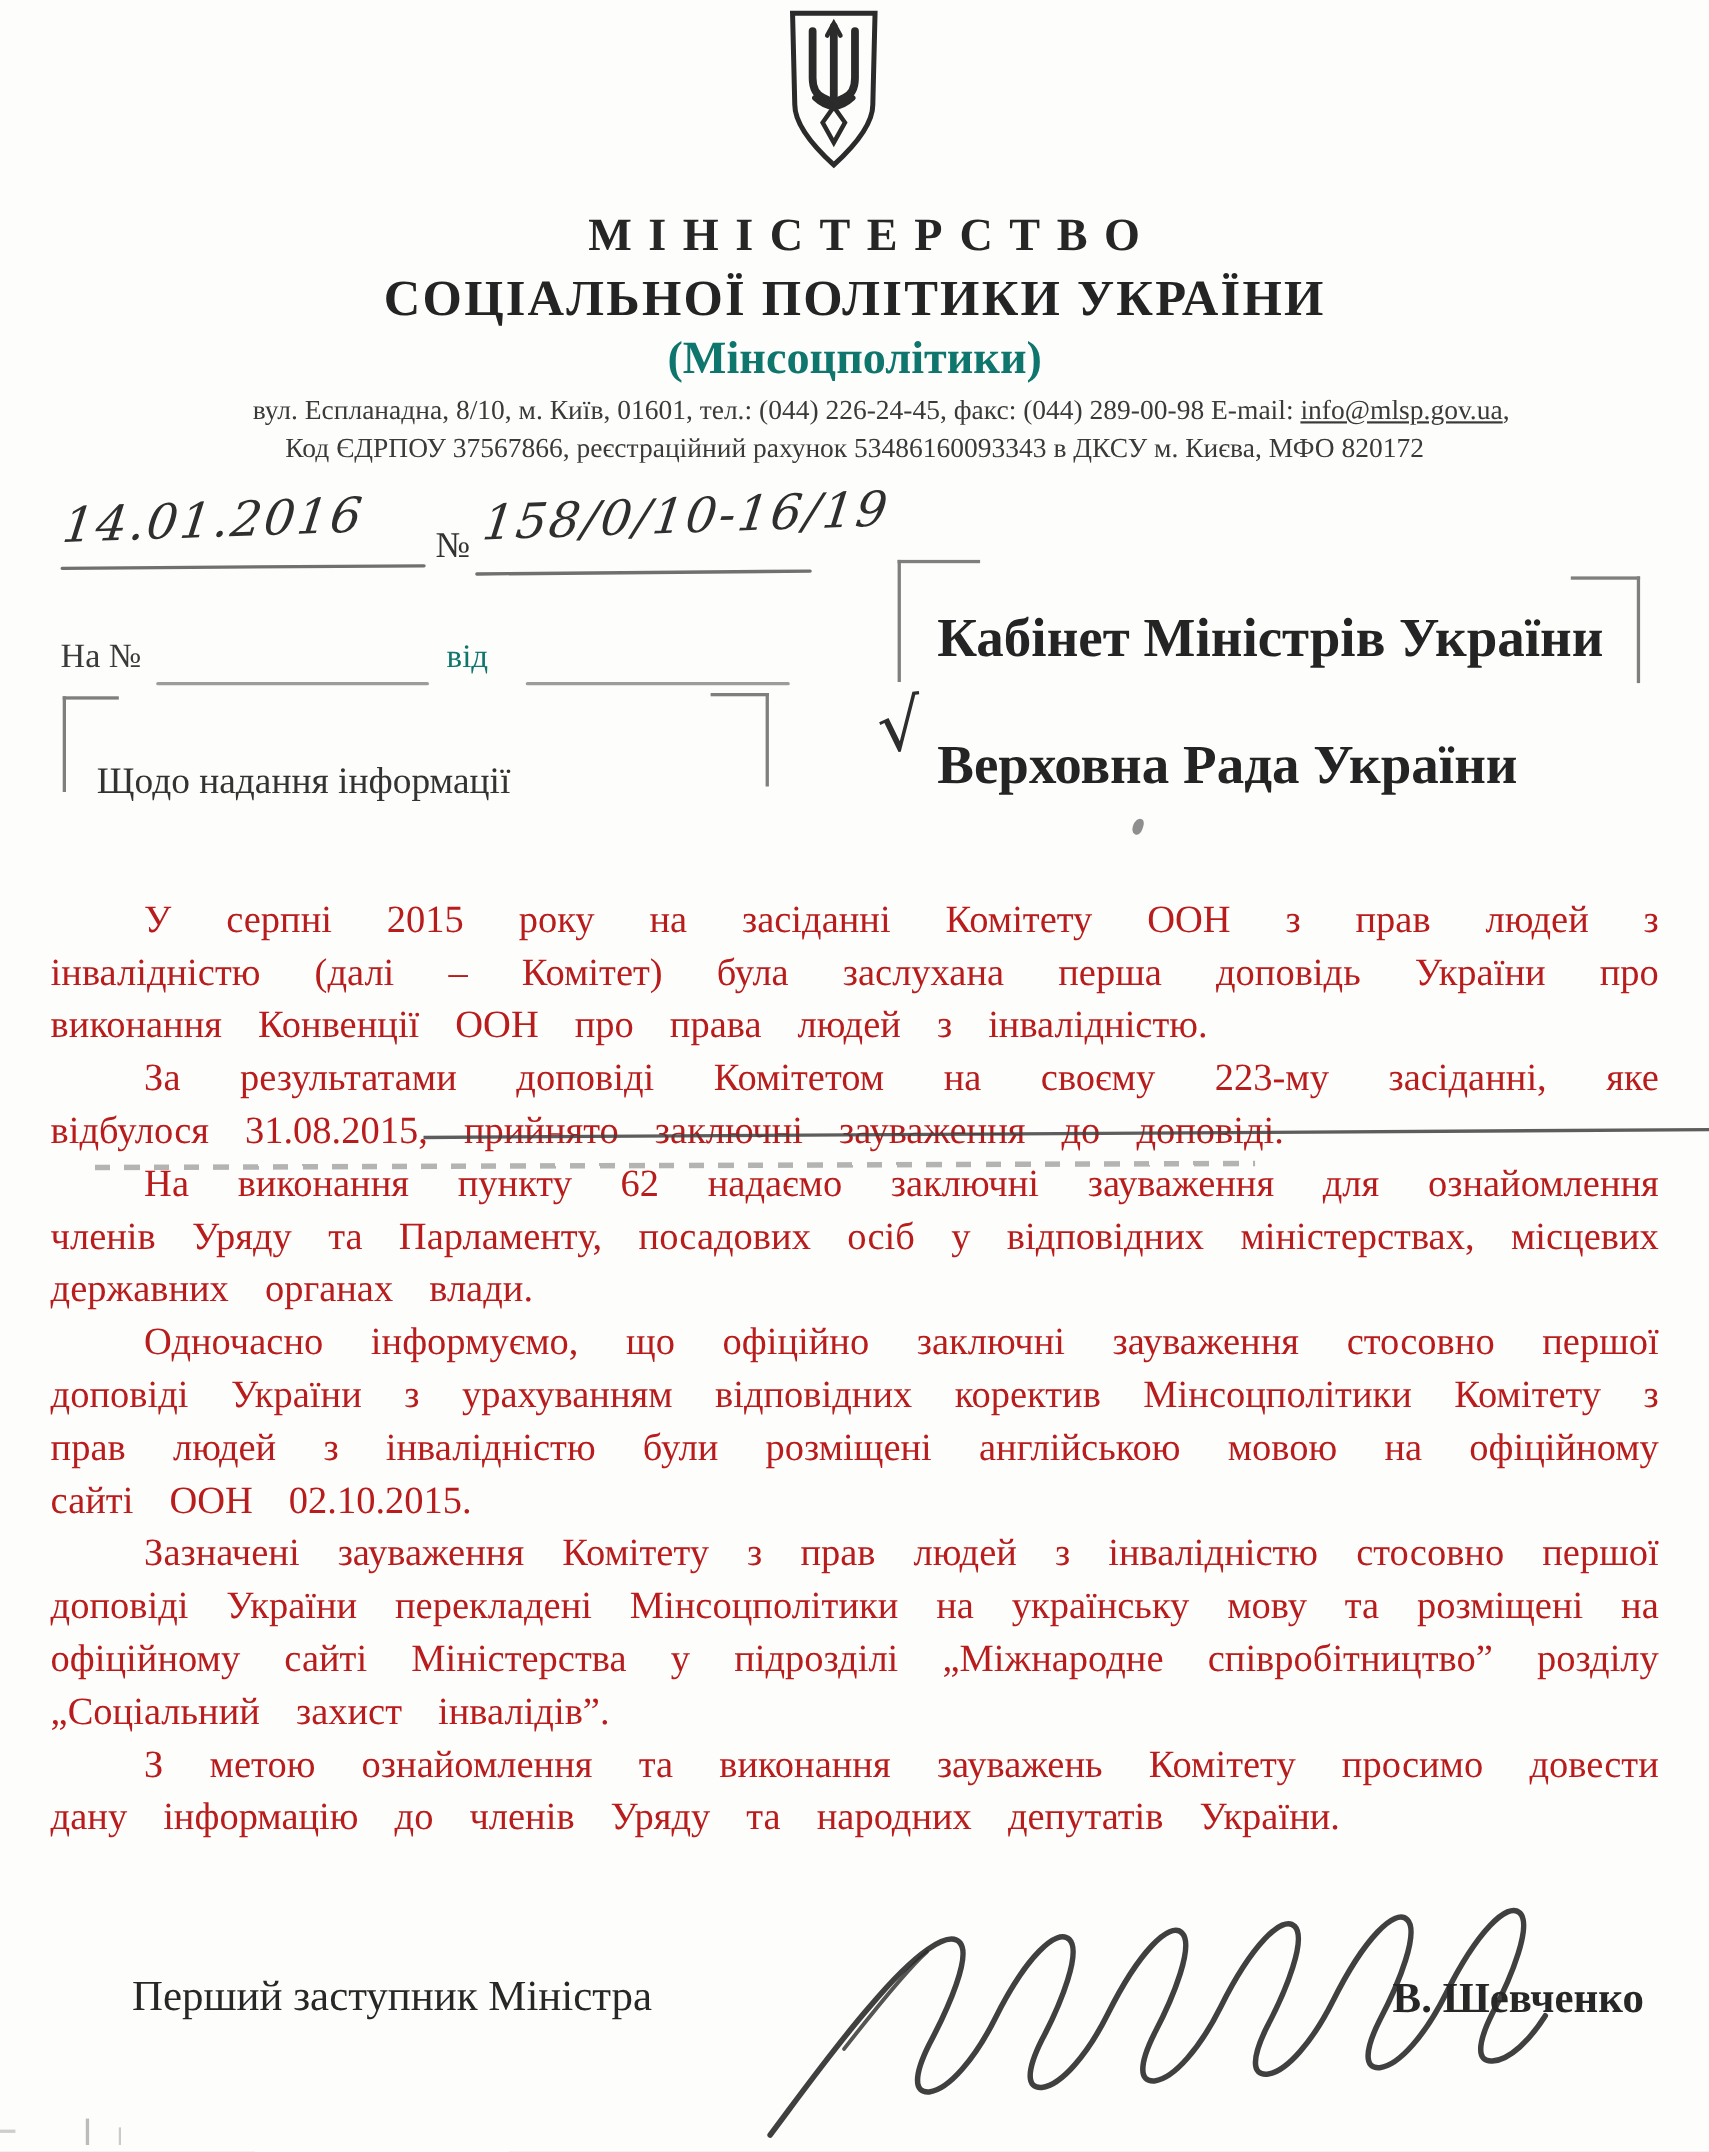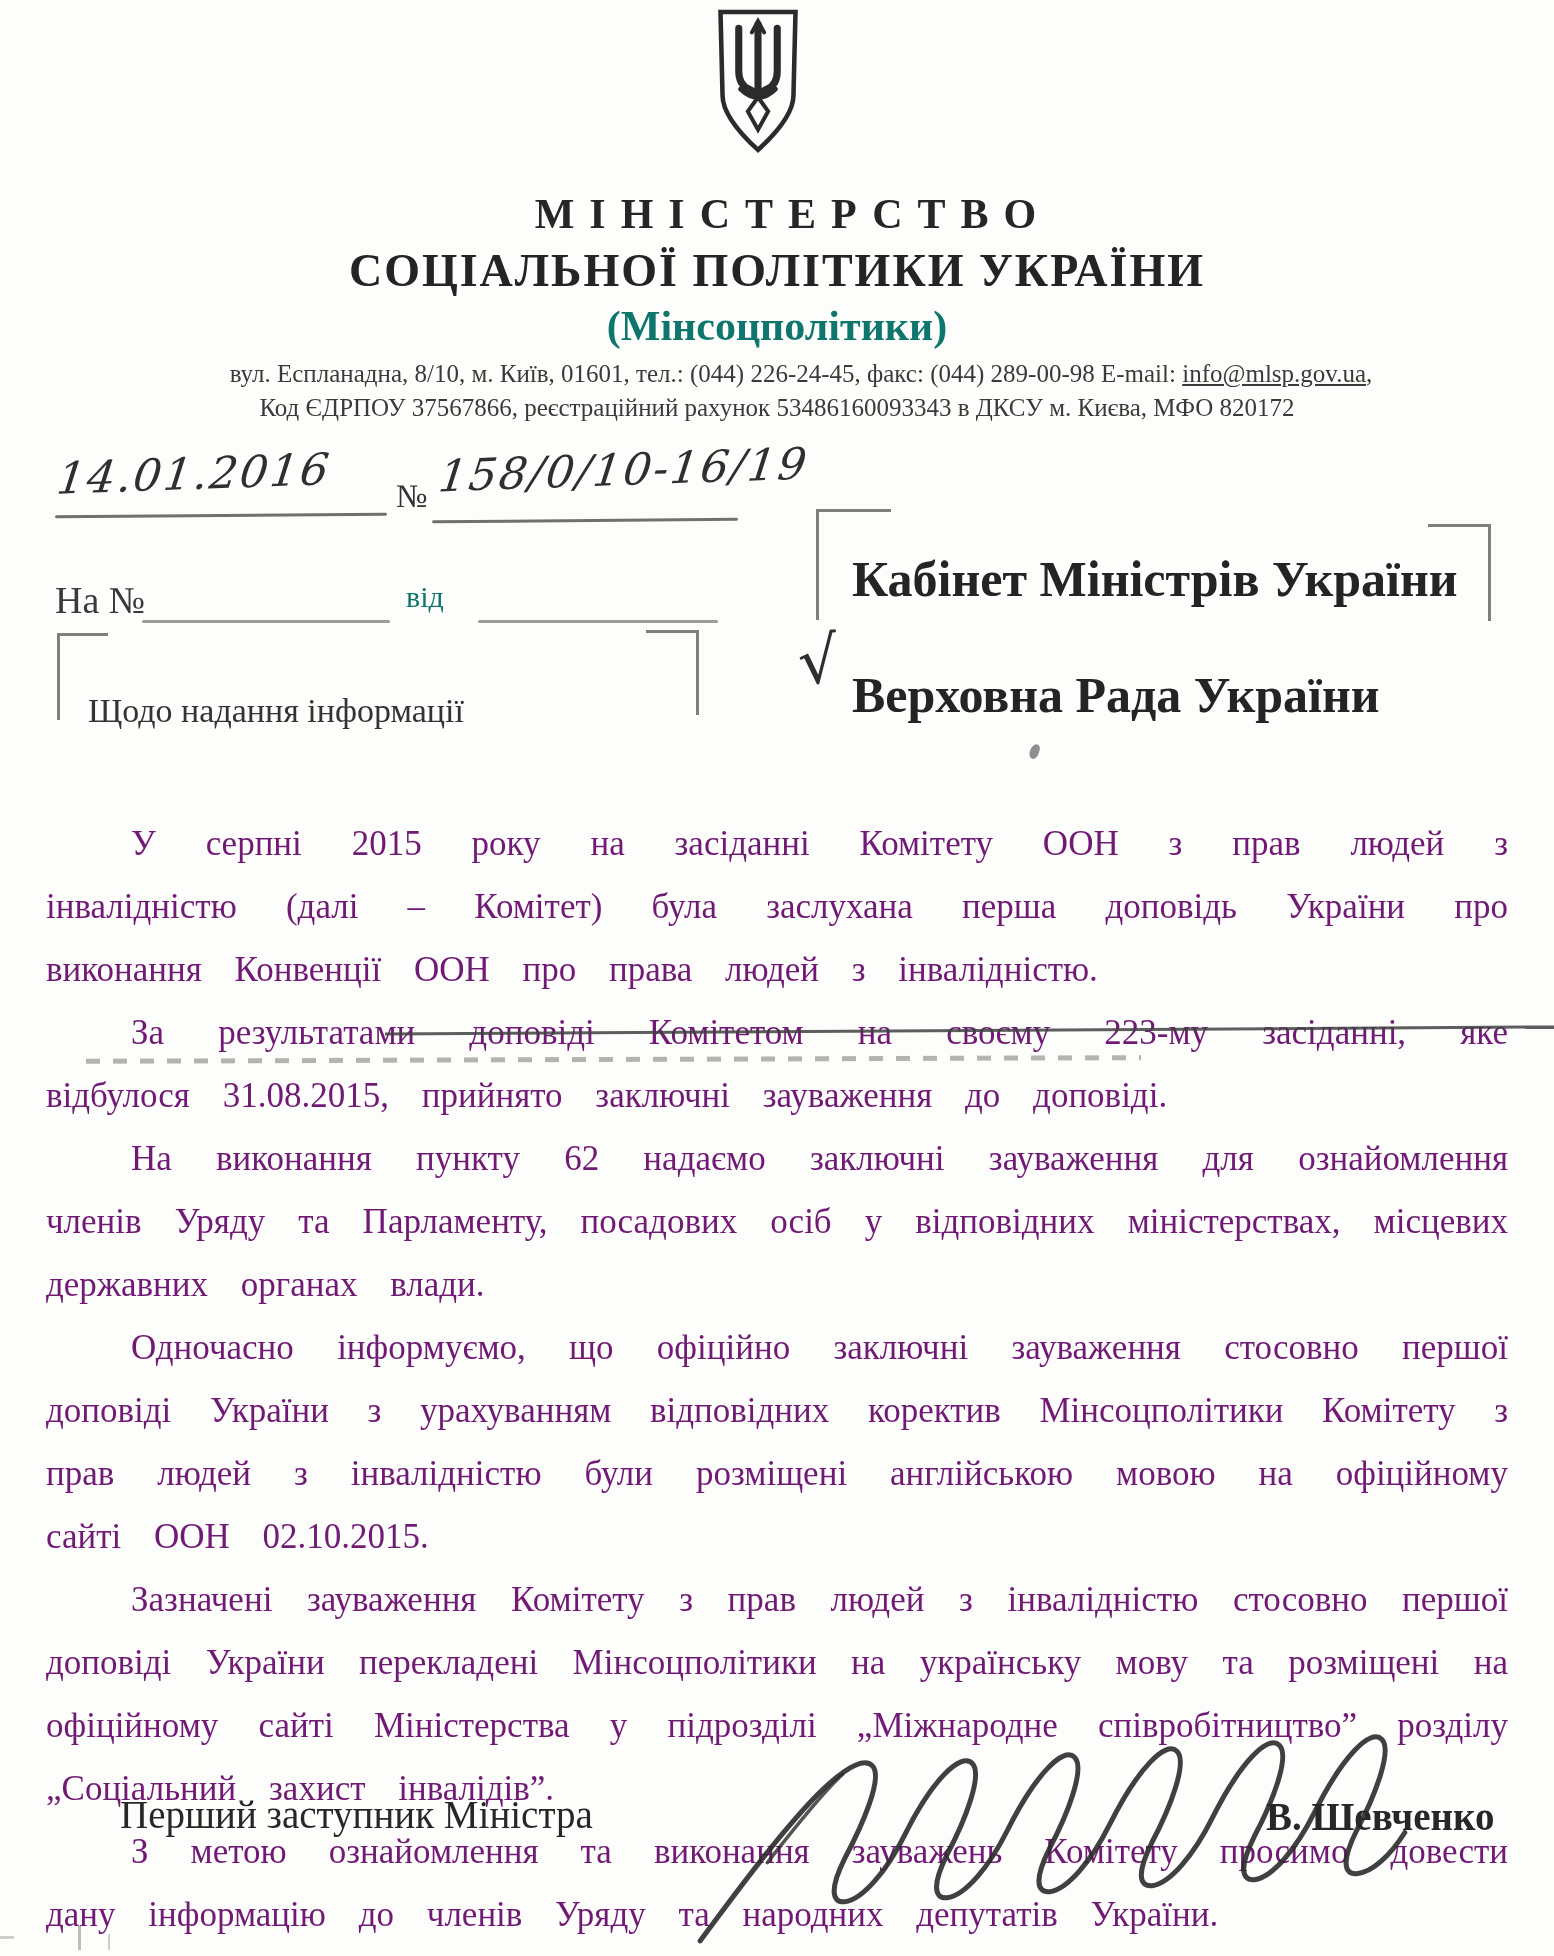--- a/index.html
+++ b/index.html
@@ -21,42 +21,42 @@
   .email{text-decoration:underline;}
   
   .hw{font-family:"DejaVu Serif", serif;font-style:italic;color:#2f2f2f;
       transform:skewX(-9deg) rotate(-2deg);letter-spacing:2px;}
   .hw-date{left:58px;top:448px;font-size:44px;}
   .no-sign{left:396px;top:478px;font-size:33px;color:#333;}
   .hw-number{left:440px;top:444px;font-size:44px;}
   .uline{height:3px;background:#4c4c4c;opacity:.8;border-radius:2px;}
   .ul-date{left:55px;top:514px;width:332px;transform:rotate(-0.4deg);}
   .ul-number{left:432px;top:519px;width:306px;transform:rotate(-0.5deg);}
-  .na-label{left:55px;top:578px;font-size:38px;color:#3a3a3a;}
+  .na-label{left:55px;top:578px;font-size:31px;color:#3a3a3a;}
   .ul-na{left:142px;top:620px;width:248px;opacity:.55;}
   .vid-label{left:406px;top:580px;font-size:30px;color:#0f766e;}
   .ul-vid{left:478px;top:620px;width:240px;opacity:.55;}
   
   .brk{border:0 solid #555;opacity:.75;}
   .brk-tl{border-top-width:3px;border-left-width:3px;}
   .brk-tr{border-top-width:3px;border-right-width:3px;}
   .rec-brk-l{left:816px;top:509px;width:72px;height:108px;}
   .rec-brk-r{left:1428px;top:524px;width:60px;height:94px;}
   .sub-brk-l{left:57px;top:633px;width:48px;height:84px;}
   .sub-brk-r{left:646px;top:630px;width:50px;height:82px;}
   
   .addressee{left:852px;font-size:50px;font-weight:bold;color:#242424;white-space:nowrap;}
   .addressee1{top:550px;}
   .addressee2{top:666px;}
   .check{left:798px;top:624px;font-size:64px;color:#2e2e2e;
          font-family:"DejaVu Sans", sans-serif;transform:rotate(-6deg);}
   .subject{left:88px;top:692px;font-size:34px;color:#333;}
   
-  .body-text{left:46px;top:812px;width:1462px;font-size:35px;line-height:63px;
-             text-align:justify;word-spacing:24px;color:#701a75;}
+  .body-text{left:46px;top:812px;width:1462px;font-size:35px;line-height:48px;
+             text-align:justify;word-spacing:24px;color:#b91c1c;}
   .body-text p{margin:0;text-indent:85px;}
   
   .strike{left:385px;top:1029px;width:1169px;height:3px;background:#414141;
           transform:rotate(-0.35deg);opacity:.85;}
   .dashes{left:86px;top:1057px;width:1055px;height:5px;opacity:.45;
           background:repeating-linear-gradient(90deg,#5a5a5a 0 14px,transparent 14px 27px);
           transform:rotate(-0.2deg);}
   .speck{left:1030px;top:744px;width:9px;height:15px;background:#555;border-radius:60% 40% 50% 50%;
          transform:rotate(18deg);opacity:.65;}
   .edge1{left:78px;top:1926px;width:3px;height:24px;background:#8f8f8f;opacity:.6;}

